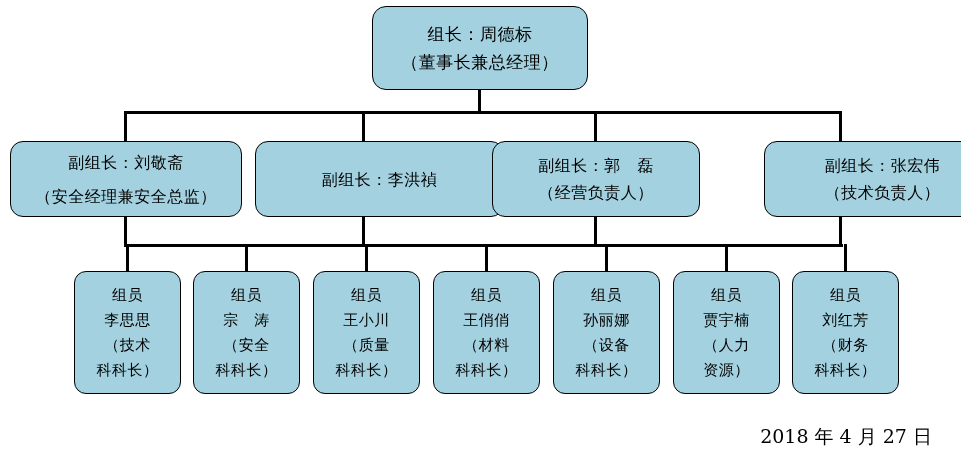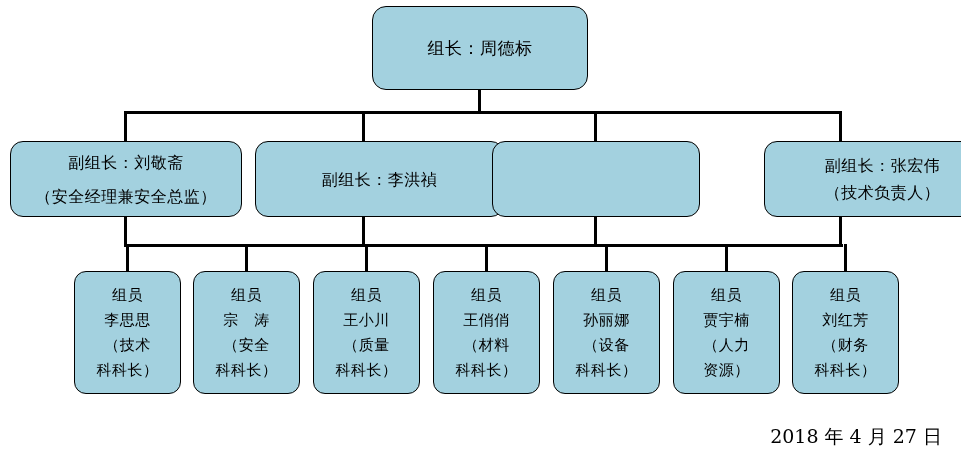--- a/index.html
+++ b/index.html
@@ -79,21 +79,21 @@
   .member-1 { left: 193px; }
   .member-2 { left: 313px; }
   .member-3 { left: 433px; }
   .member-4 { left: 553px; }
   .member-5 { left: 673px; }
   .member-6 { left: 792px; }
 
   
   .footer-date {
     position: absolute;
-    right: 19px;
+    right: 29px;
     bottom: 18px;
     font-family: "DejaVu Serif", "Liberation Serif", serif;
     font-size: 19px;
     color: #000000;
     white-space: pre;
   }
 </style>
 </head>
 <body>
 
@@ -116,30 +116,33 @@
   <div class="conn conn-v" style="left:126px; top:244px; width:3px; height:29px;"></div>
   <div class="conn conn-v" style="left:245px; top:244px; width:3px; height:29px;"></div>
   <div class="conn conn-v" style="left:365px; top:244px; width:3px; height:29px;"></div>
   <div class="conn conn-v" style="left:485px; top:244px; width:3px; height:29px;"></div>
   <div class="conn conn-v" style="left:605px; top:244px; width:3px; height:29px;"></div>
   <div class="conn conn-v" style="left:725px; top:244px; width:3px; height:29px;"></div>
   <div class="conn conn-v" style="left:844px; top:244px; width:3px; height:29px;"></div>
 
   <div class="node node-root">
     <span class="node-line">组长：周德标</span>
+    <span class="node-line">（董事长兼总经理）</span>
   </div>
 
   <div class="node node-deputy deputy-0">
     <span class="node-line">副组长：刘敬斋</span>
     <span class="node-line">（安全经理兼安全总监）</span>
   </div>
   <div class="node node-deputy deputy-1">
     <span class="node-line">副组长：李洪禎</span>
   </div>
   <div class="node node-deputy deputy-2">
+    <span class="node-line">副组长：郭　磊</span>
+    <span class="node-line">（经营负责人）</span>
   </div>
   <div class="node node-deputy deputy-3">
     <span class="node-line">副组长：张宏伟</span>
     <span class="node-line">（技术负责人）</span>
   </div>
 
   <div class="node node-member member-0">
     <span class="node-line">组员</span>
     <span class="node-line">李思思</span>
     <span class="node-line">（技术</span>

